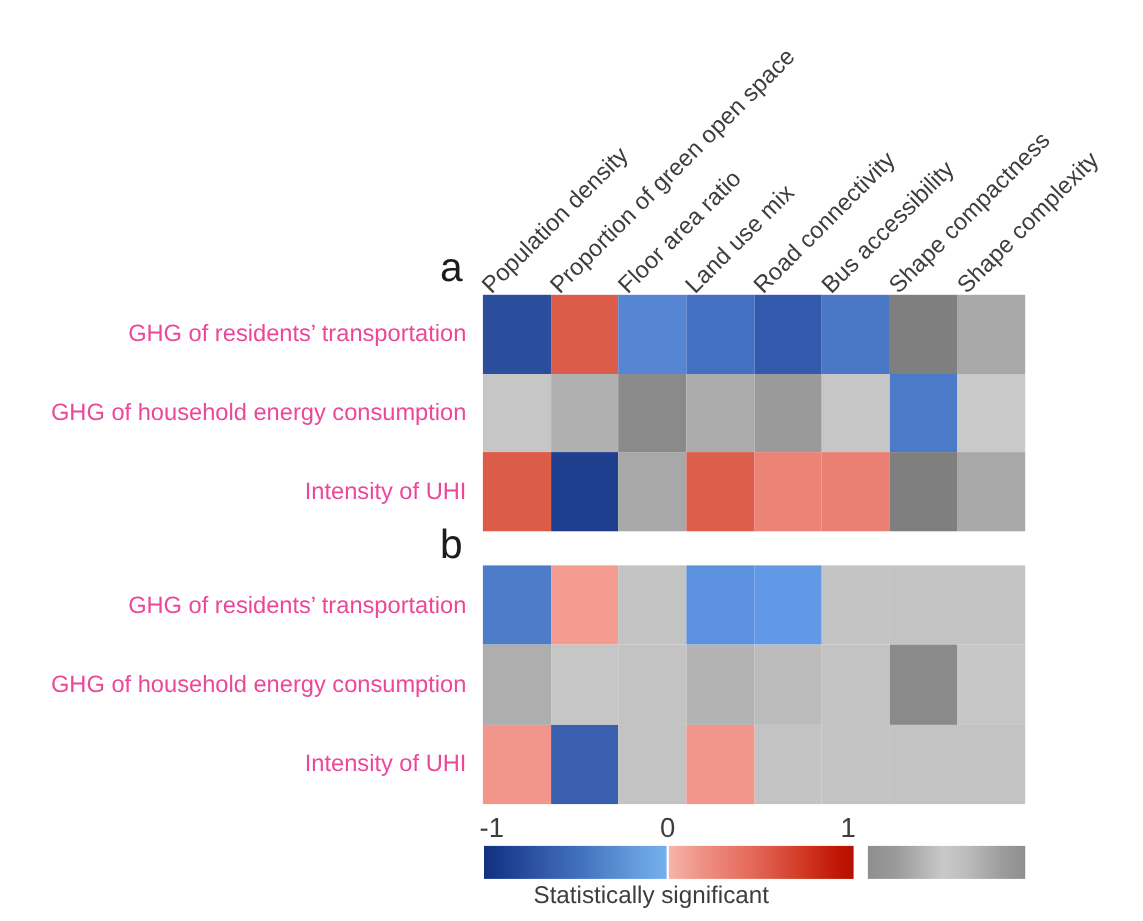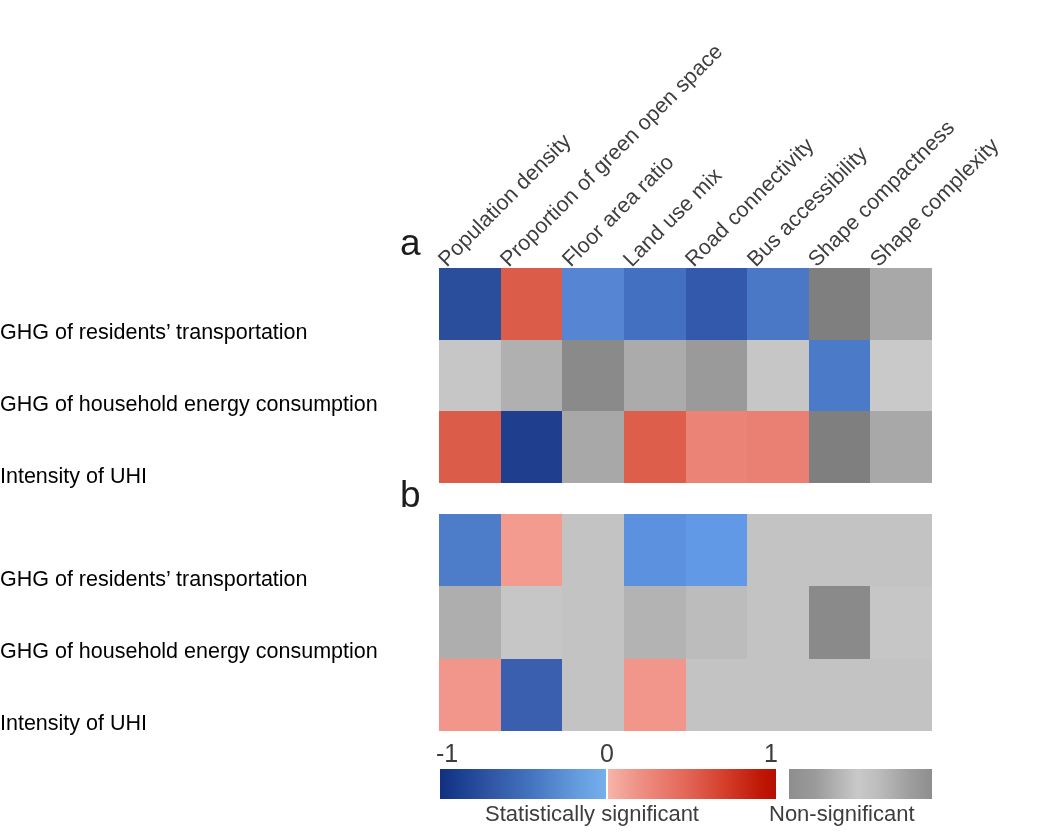--- a/index.html
+++ b/index.html
@@ -32,25 +32,24 @@
     color:#1c1c1c;
     line-height:1;
     font-family:"Liberation Sans", sans-serif;
   }
 
   
   .rowlabel{
     position:absolute;
     right:1039px;
     font-size:21.5px;
-    color:#000000;
+    color:#ec4899;
     white-space:nowrap;
-    text-align:left;
+    text-align:right;
     line-height:1;
-    margin-top:29px;
   }
 
   
   .grid{position:absolute;display:grid;}
   .cell{width:100%;height:100%;}
 
   
   .cbar{position:absolute;height:30px;}
   .cbar-blue{
     background:linear-gradient(to right,#11307f 0%,#1b3f91 12%,#2f55a4 30%,#4474bf 55%,#639bdd 82%,#75b0ec 100%);
@@ -161,15 +160,14 @@
 
   <div class="tick" style="left:436px;top:741px;">-1</div>
   <div class="tick" style="left:600px;top:741px;">0</div>
   <div class="tick" style="left:764px;top:741px;">1</div>
 
   <div class="cbar cbar-blue" style="left:440px;top:769px;width:166px;"></div>
   <div class="cbar cbar-red" style="left:608px;top:769px;width:168px;"></div>
   <div class="cbar cbar-grey" style="left:789px;top:769px;width:143px;"></div>
 
   <div class="legend-text" style="left:485px;top:803px;">Statistically significant</div>
-  <div class="legend-text" style="left:769px;top:803px;">Non-significant</div>
 
 </div>
 
 </body></html>

